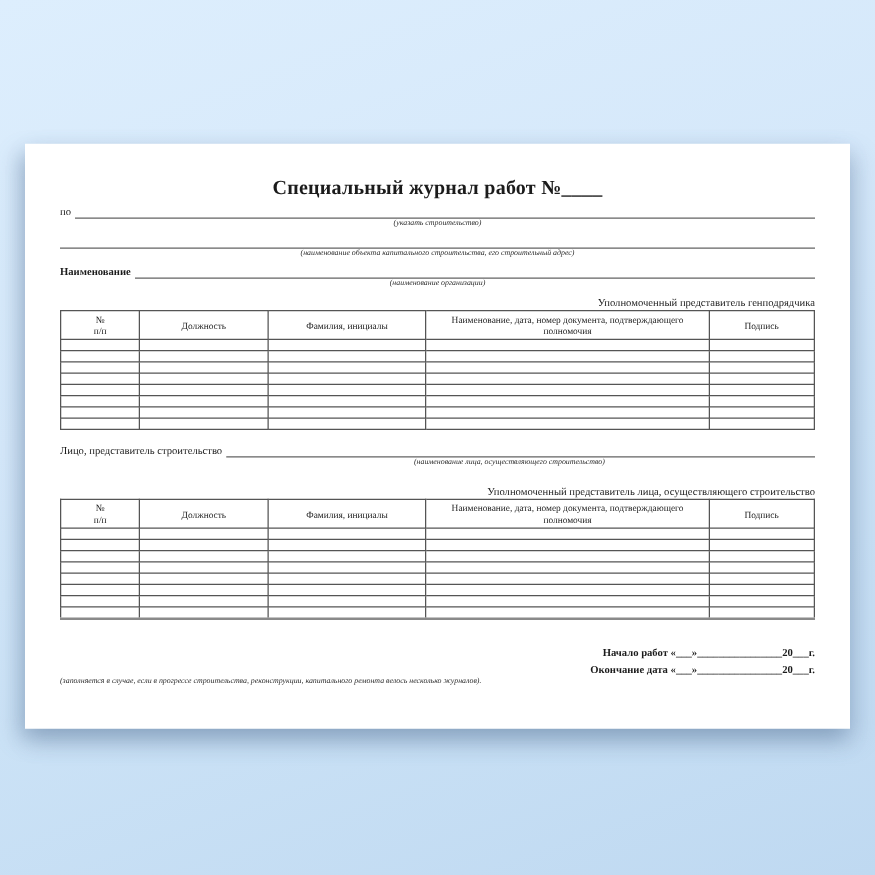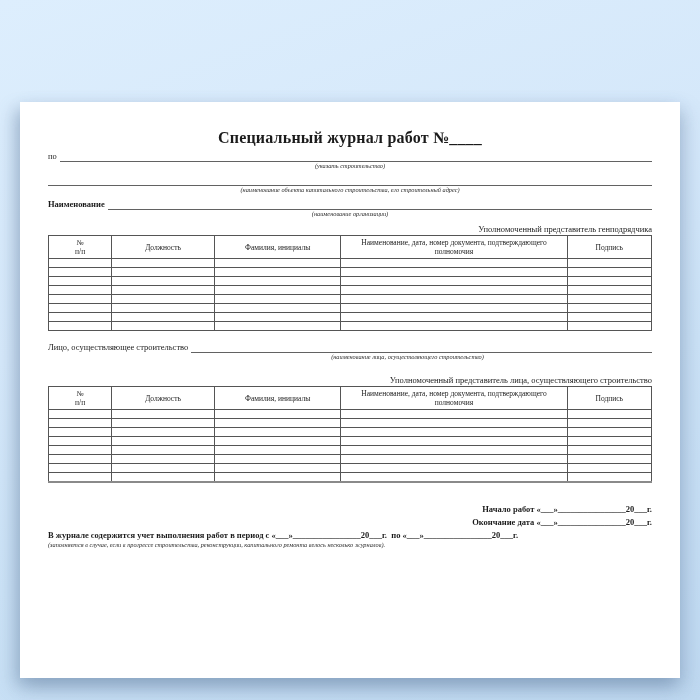--- a/index.html
+++ b/index.html
@@ -1,19 +1,19 @@
 <!DOCTYPE html>
 <html><head>
 <meta charset="utf-8">
 <style>
   html,body{margin:0;padding:0;}
   body{width:700px;height:700px;overflow:hidden;font-family:"Liberation Serif","DejaVu Serif",serif;color:#1b1b1b;}
   .scene{position:relative;width:700px;height:700px;
     background:linear-gradient(160deg,#ddeefd 0%,#d5e8fa 38%,#cbe2f6 62%,#bfd9f1 100%);}
-  .paper{position:absolute;left:20px;top:102px;width:660px;height:576px;background:#ffffff;
+  .paper{position:absolute;left:20px;top:115px;width:660px;height:468px;background:#ffffff;
     box-sizing:border-box;padding:26px 28px 0 28px;
     box-shadow:-5px 8px 16px rgba(96,124,158,.42),5px 9px 18px rgba(96,124,158,.30);}
   .doc-title{font-size:16px;font-weight:700;text-align:center;line-height:20px;letter-spacing:.2px;}
   .line-row{display:flex;align-items:flex-end;font-size:8.5px;line-height:11px;height:12px;}
   .line-row .lbl{white-space:pre;margin-right:3px;}
   .line-row .fill{flex:1;border-bottom:1px solid rgba(70,70,70,.85);}
   .bold{font-weight:700;}
   .caption{font-style:italic;font-size:6.3px;line-height:8px;height:8px;text-align:center;color:#2a2a2a;}
   .caption.shift-right{padding-left:115px;}
   .caption.left{text-align:left;height:auto;}
@@ -131,21 +131,21 @@
             <td></td>
             <td></td>
             <td></td>
             <td></td>
             <td></td>
           </tr>
         </tbody>
       </table>
 
     <div class="line-row mt10">
-      <span class="lbl">Лицо, осуществляющее строительство</span>
+      <span class="lbl">Лицо, представитель строительство</span>
       <span class="fill"></span>
     </div>
     <div class="caption shift-right">(наименование лица, осуществляющего строительство)</div>
 
     <div class="section-title second">Уполномоченный представитель лица, осуществляющего строительство</div>
     <table class="heavy-bottom">
         <colgroup>
           <col class="c1">
           <col class="c2">
           <col class="c3">
@@ -218,17 +218,16 @@
             <td></td>
             <td></td>
             <td></td>
             <td></td>
           </tr>
         </tbody>
       </table>
 
     <div class="date-line first">Начало работ «___»________________20___г.</div>
     <div class="date-line">Окончание дата «___»________________20___г.</div>
-    <div class="period-line">В журнале содержится учет выполнения работ в период с «___»________________20___г.&nbsp;&nbsp;по «___»________________20___г.</div>
     <div class="caption left footnote">(заполняется в случае, если в прогрессе строительства, реконструкции, капитального ремонта велось несколько журналов).</div>
 
   </div>
 </div>
 
 </body></html>

